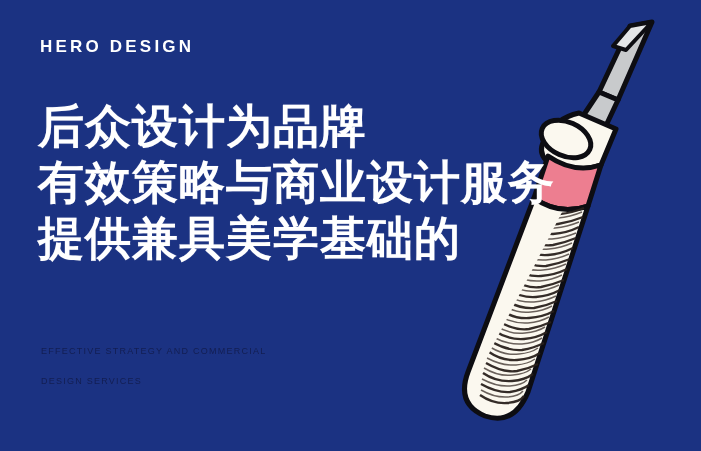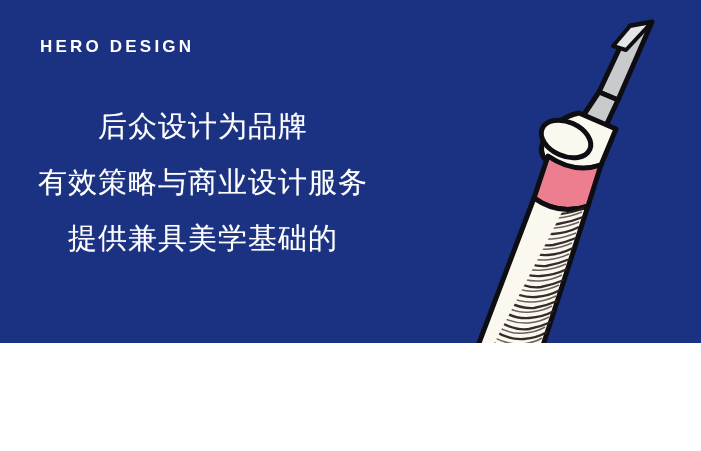--- a/index.html
+++ b/index.html
@@ -7,24 +7,23 @@
     padding: 0;
     background: #ffffff;
   }
   body {
     font-family: "Liberation Sans", sans-serif;
   }
 
   .poster {
     position: relative;
     width: 701px;
-    height: 343px;
+    height: 451px;
     overflow: hidden;
     background: #1b3282;
-    text-align: center;
   }
 
   
   .brand {
     position: absolute;
     left: 40px;
     top: 38px;
     font-size: 17px;
     font-weight: bold;
     letter-spacing: 3.2px;
@@ -34,22 +33,22 @@
   }
 
   
   .headline {
     position: absolute;
     left: 38px;
     top: 98px;
     z-index: 5;
   }
   .headline-line {
-    font-size: 29px;
-    font-weight: normal;
+    font-size: 46px;
+    font-weight: bold;
     color: #ffffff;
     line-height: 56px;
     letter-spacing: 1px;
     white-space: nowrap;
     text-shadow: 0 0 1px rgba(255,255,255,0.35);
   }
 
   
   .subtitle {
     position: absolute;
@@ -85,20 +84,24 @@
 <div class="poster">
 
   <div class="brand">HERO DESIGN</div>
 
   <div class="headline">
     <div class="headline-line">后众设计为品牌</div>
     <div class="headline-line">有效策略与商业设计服务</div>
     <div class="headline-line">提供兼具美学基础的</div>
   </div>
 
+  <div class="subtitle">
+    <div class="subtitle-line">EFFECTIVE STRATEGY AND COMMERCIAL</div>
+    <div class="subtitle-line">DESIGN SERVICES</div>
+  </div>
 
   <div class="illustration">
     <svg viewBox="0 0 261 451" xmlns="http://www.w3.org/2000/svg">
       <defs>
         <clipPath id="bodyClip">
           <path d="M 151.5 155
                    L 196.5 175
                    L 105 390
                    Q 88 427 58 414
                    Q 28 401 41 369

